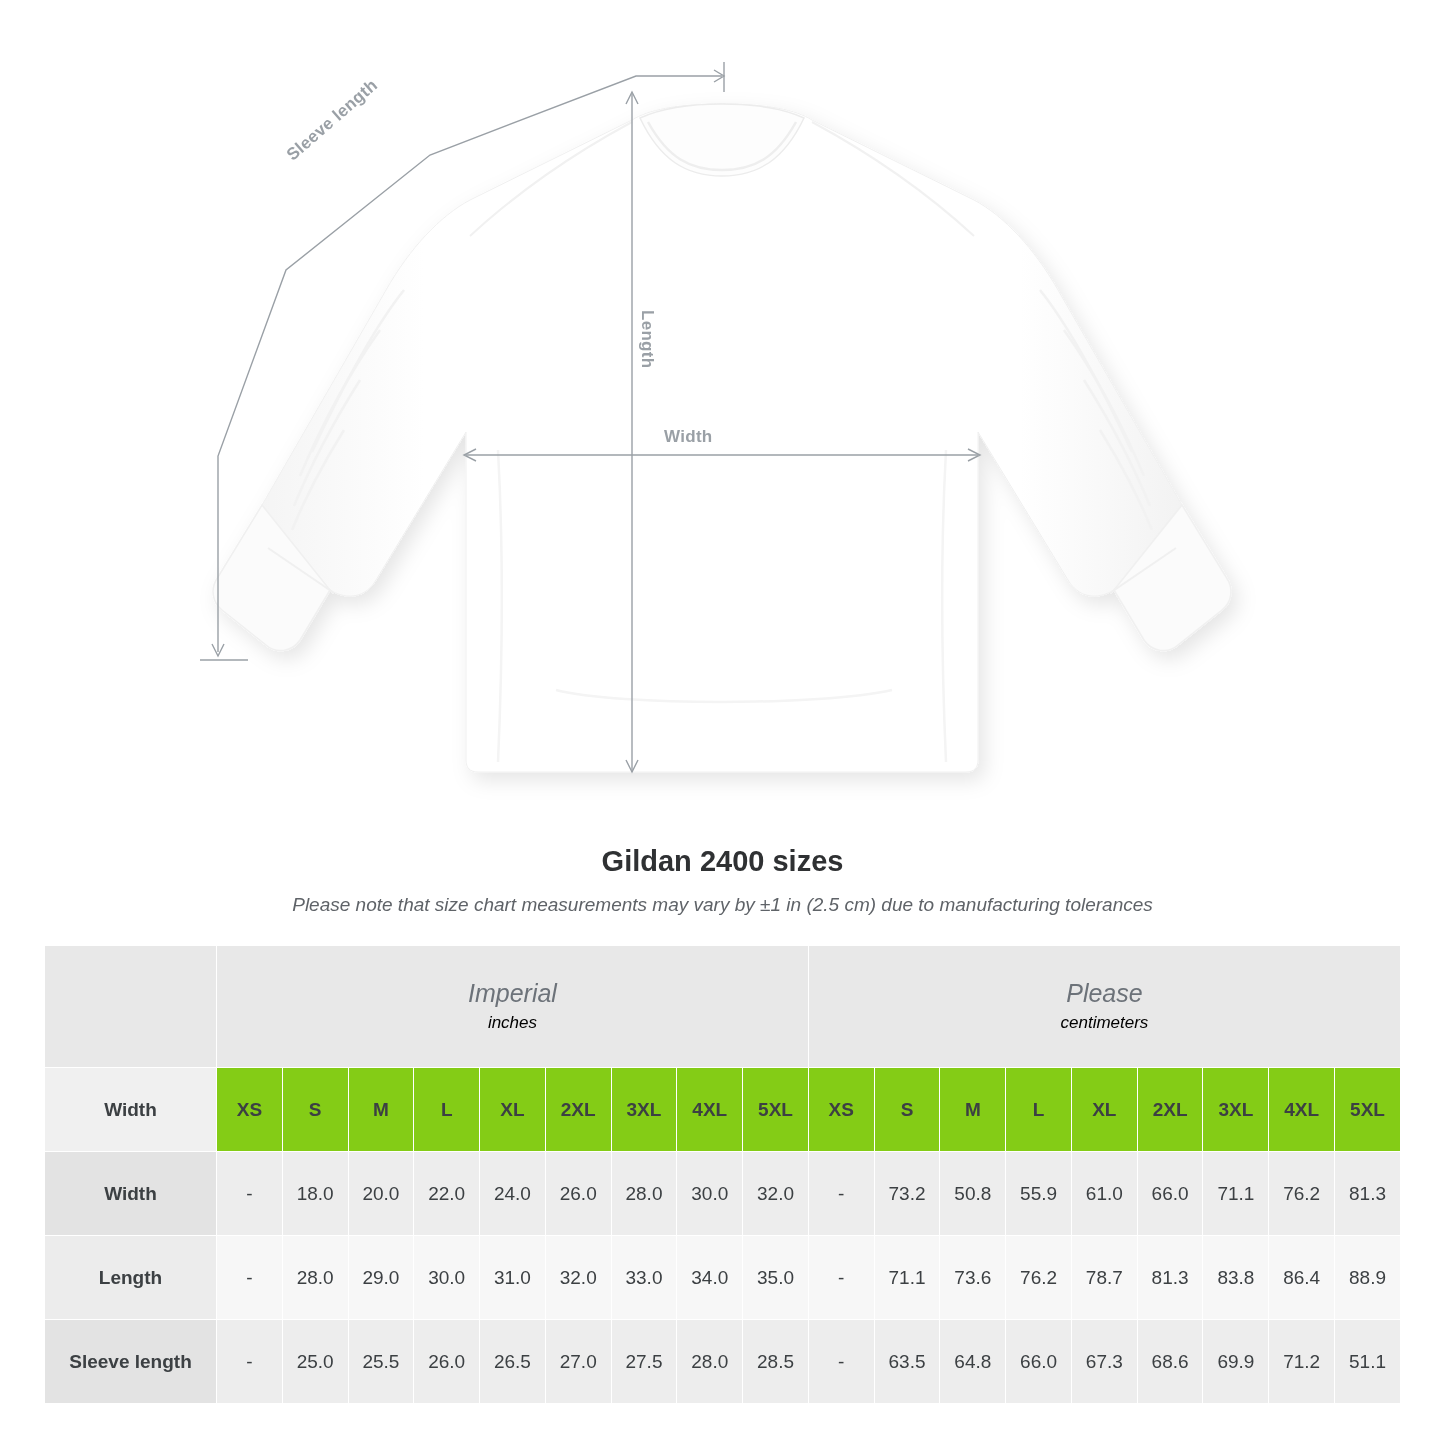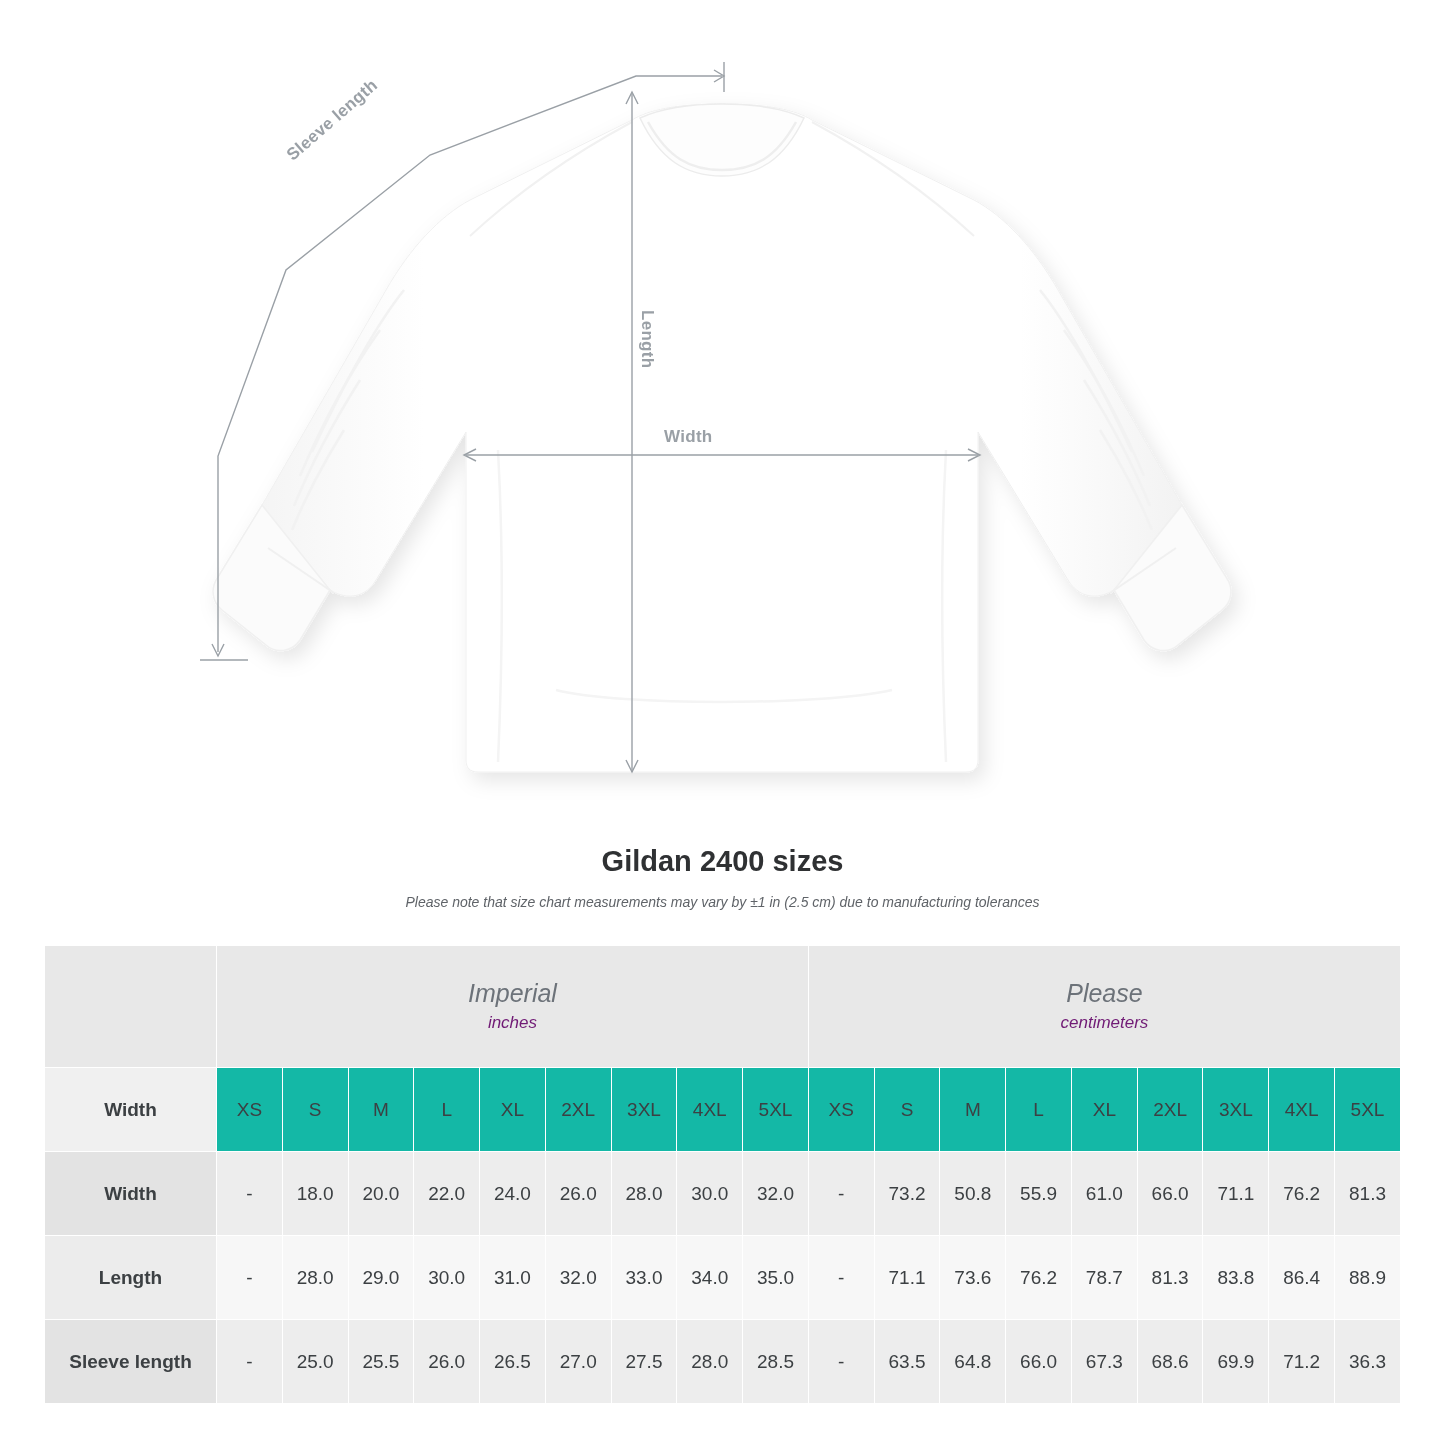--- a/index.html
+++ b/index.html
@@ -53,21 +53,21 @@
     width: 1445px;
     text-align: center;
   }
   #chart-title {
     font-size: 29px;
     font-weight: bold;
     color: #2f3133;
     margin: 0 0 16px 0;
   }
   #chart-note {
-    font-size: 14px;
+    font-size: 19px;
     font-style: italic;
     color: #5f6368;
     margin: 0;
   }
 
   
   #size-table-wrap {
     position: absolute;
     left: 44px; top: 945px;
     width: 1357px;
@@ -93,33 +93,33 @@
   .unit-head .unit-name {
     font-size: 25px;
     font-style: italic;
     font-weight: normal;
     color: #6c7279;
     line-height: 1.1;
   }
   .unit-head .unit-sub {
     font-size: 17px;
     font-style: italic;
-    color: #701a75;
+    color: #000000;
     margin-top: 5px;
   }
   .row-label {
     background: #e8e8e8;
     font-weight: bold;
     font-size: 20px;
     color: #3c4043;
     width: 172px;
   }
   .hdr-cell {
-    background: #14b8a6;
-    font-weight: normal;
+    background: #84cc16;
+    font-weight: bold;
     font-size: 20px;
     color: #3c4043;
   }
   .row-odd td.val { background: #ededed; }
   .row-even td.val { background: #f7f7f7; }
   .row-odd td.row-label { background: #e3e3e3; }
   .row-even td.row-label { background: #ececec; }
   td.val { font-size: 19.5px; color: #3c4043; }
   .hdr-row td.row-label { background: #f0f0f0; }
 </style>
@@ -333,19 +333,19 @@
           <td class="val">28.0</td>
           <td class="val">28.5</td>
           <td class="val">-</td>
           <td class="val">63.5</td>
           <td class="val">64.8</td>
           <td class="val">66.0</td>
           <td class="val">67.3</td>
           <td class="val">68.6</td>
           <td class="val">69.9</td>
           <td class="val">71.2</td>
-          <td class="val">36.3</td>
+          <td class="val">51.1</td>
         </tr>
       </tbody>
     </table>
   </div>
 
 </div>
 
 </body></html>

